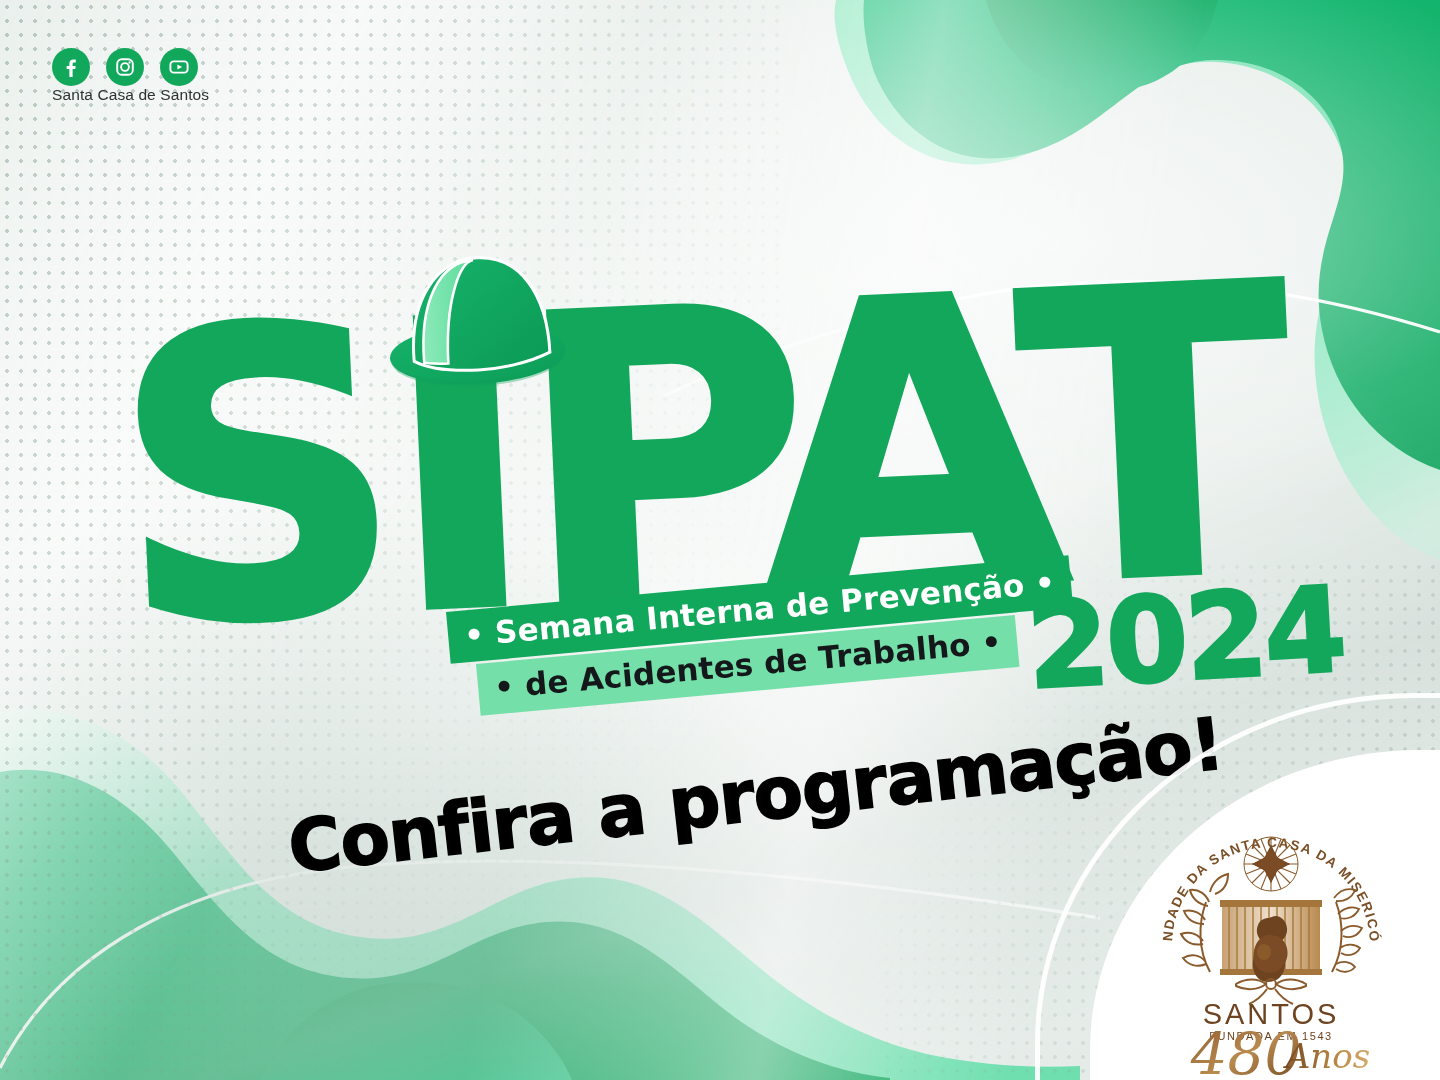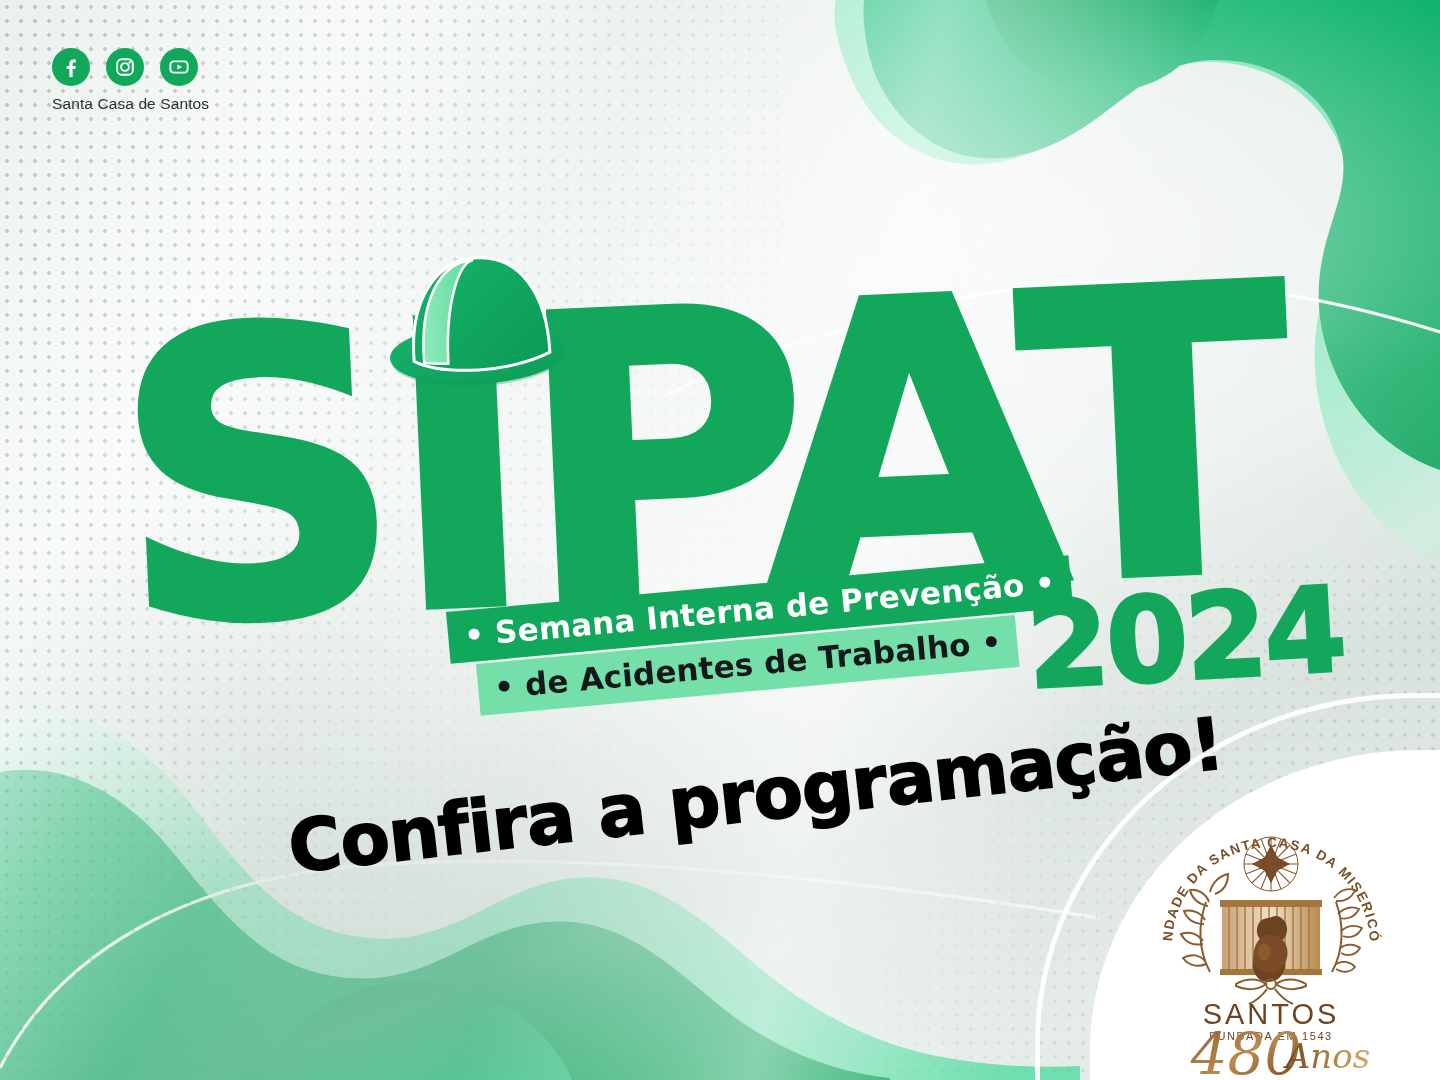--- a/index.html
+++ b/index.html
@@ -49,21 +49,21 @@
 
   
   .social{position:absolute;left:52px;top:48px;z-index:30;}
   .social-row{display:flex;gap:16px;align-items:center;}
   .soc{
     width:38px;height:38px;border-radius:50%;
     background:#12a85c;display:flex;align-items:center;justify-content:center;
   }
   .soc svg{display:block;}
   .social-label{
-    margin-top:9px;font-size:15.5px;color:#2b3230;letter-spacing:.1px;
+    margin-top:0;font-size:15.5px;color:#2b3230;letter-spacing:.1px;
     font-family:"Liberation Sans",sans-serif;
   }
 
   
   .wordmark{
     position:absolute;left:108px;top:318px;z-index:20;
     transform:rotate(-2.6deg);transform-origin:left top;
   }
   .sipat{
     font-family:"DejaVu Sans",sans-serif;

